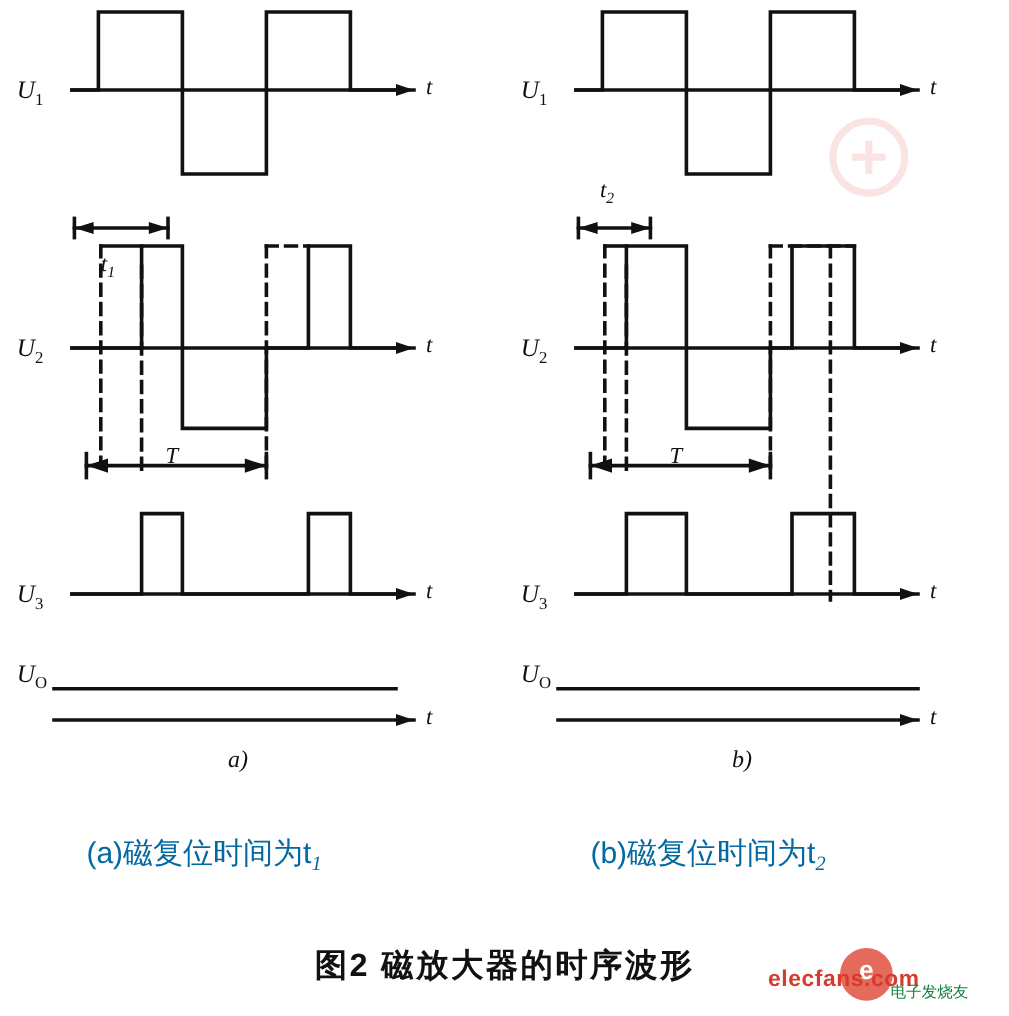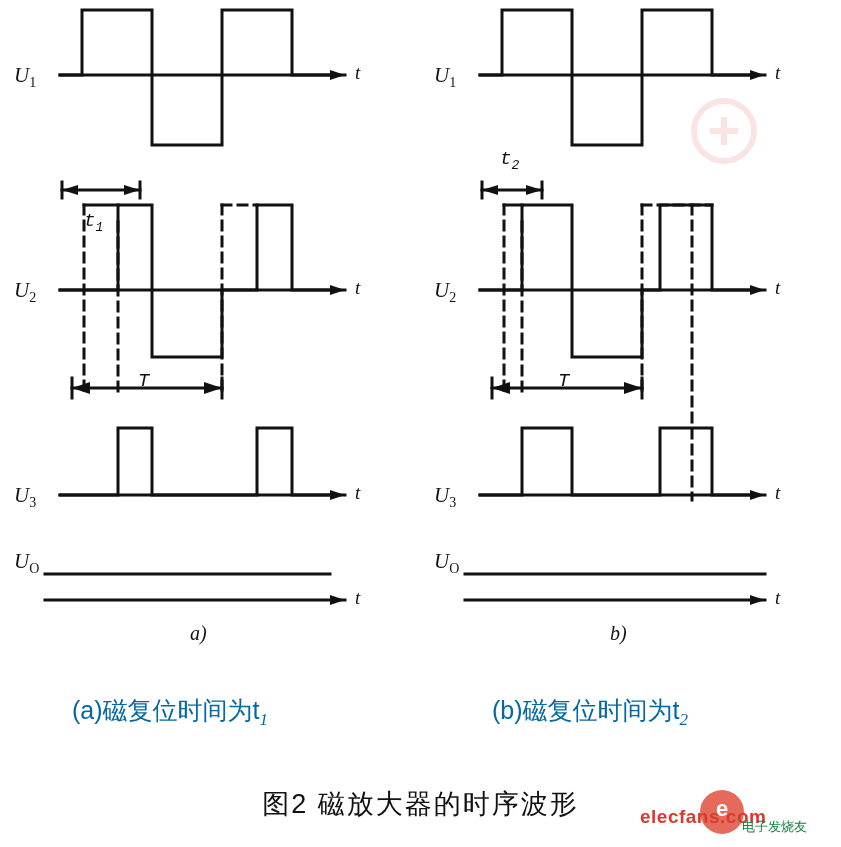--- a/index.html
+++ b/index.html
@@ -48,21 +48,21 @@
     vertical-align: sub;
   }
   .t-label {
     position: absolute;
     font-family: "Liberation Serif", serif;
     font-style: italic;
     font-size: 19px;
   }
   .dim-label {
     position: absolute;
-    font-family: Liberation Mono, monospace;
+    font-family: Liberation Serif, serif;
     font-style: italic;
     font-size: 19px;
     white-space: nowrap;
   }
   .dim-label .sub-i {
     font-size: 13px;
     font-style: italic;
     vertical-align: sub;
   }
   .panel-caption {
@@ -85,21 +85,21 @@
     vertical-align: sub;
   }
   #figure-title {
     position: absolute;
     left: 0;
     top: 786px;
     width: 841px;
     text-align: center;
     font-family: "Liberation Sans", sans-serif;
     font-size: 27px;
-    font-weight: normal;
+    font-weight: bold;
     letter-spacing: 2px;
     color: #111111;
   }
   #watermark-text {
     position: absolute;
     left: 640px;
     top: 806px;
     font-family: "Liberation Sans", sans-serif;
     font-size: 19px;
     font-weight: bold;

